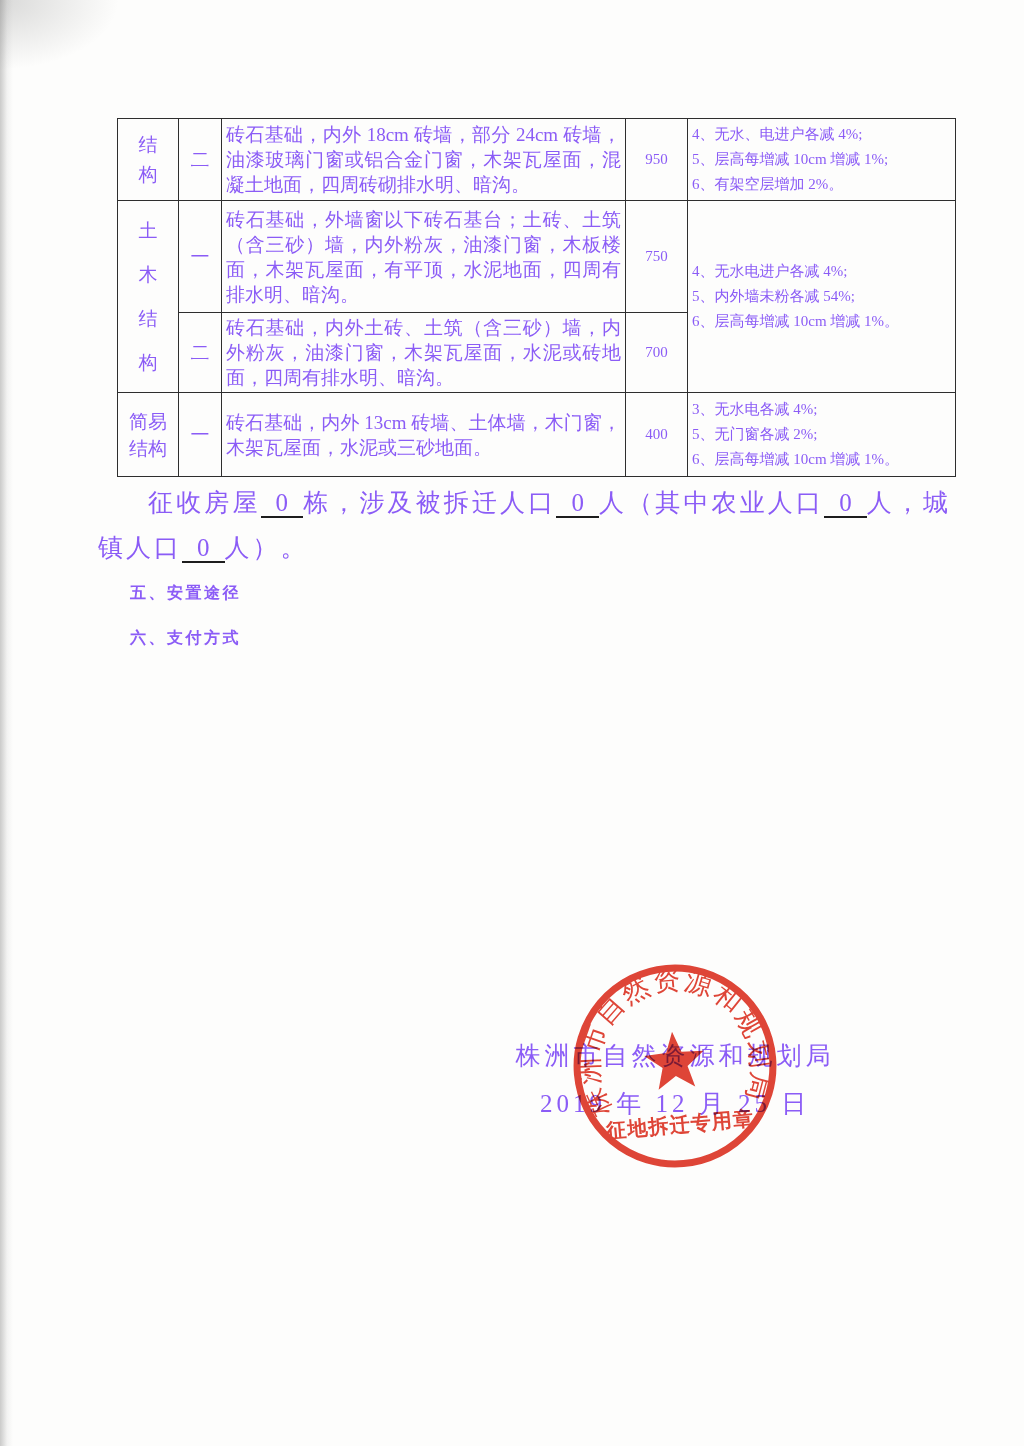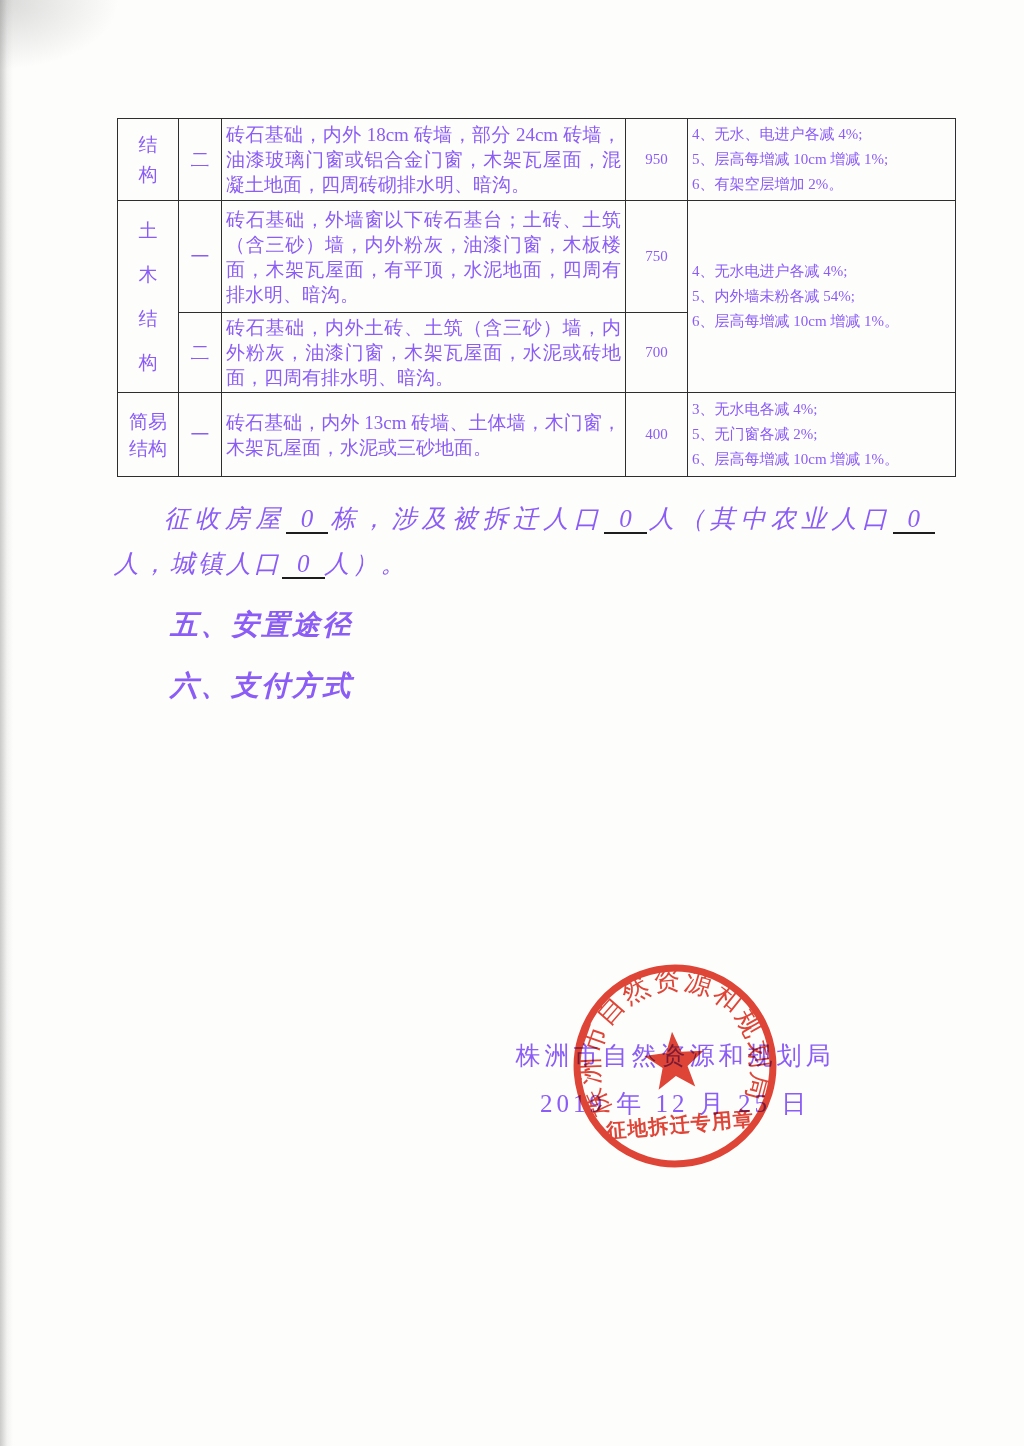--- a/index.html
+++ b/index.html
@@ -30,23 +30,23 @@
   td.adj .adj-line { white-space:nowrap; line-height:25px; }
   .vtext { margin:0 auto; word-break:break-all; text-align:center; }
   .v1 { width:21px; line-height:30px; }       
   .v1tall { width:21px; line-height:44px; }   
   .v2 { width:42px; line-height:27px; }       
 
   
   .bodytext { position:absolute; left:98px; top:480px; width:853px;
     font-size:25px; line-height:45px; letter-spacing:3px;
     text-align:justify; text-justify:inter-ideograph; }
-  .bodytext p { margin:16px; text-indent:2em;font-style:italic; }
+  .bodytext p { margin:0; text-indent:2em; }
   .bodytext .heading { font-family:"Liberation Sans","DejaVu Sans",sans-serif;
-    font-weight:bold; font-size:28px; letter-spacing:2.5px; }
+    font-weight:bold; font-size:16px; letter-spacing:2.5px; }
   .uval { border-bottom:2px solid #1d1d1d; padding:0 15px; letter-spacing:0; }
 
   
   .sig { position:absolute; left:480px; top:1032px; width:390px;
     text-align:center; font-size:25px; letter-spacing:4px; line-height:48px; }
 
   
   .seal { position:absolute; left:567px; top:958px; width:216px; height:216px;
     transform:rotate(-5deg); opacity:.92; mix-blend-mode:multiply; }
   .seal text { font-family:"Liberation Serif","DejaVu Serif",serif; }

